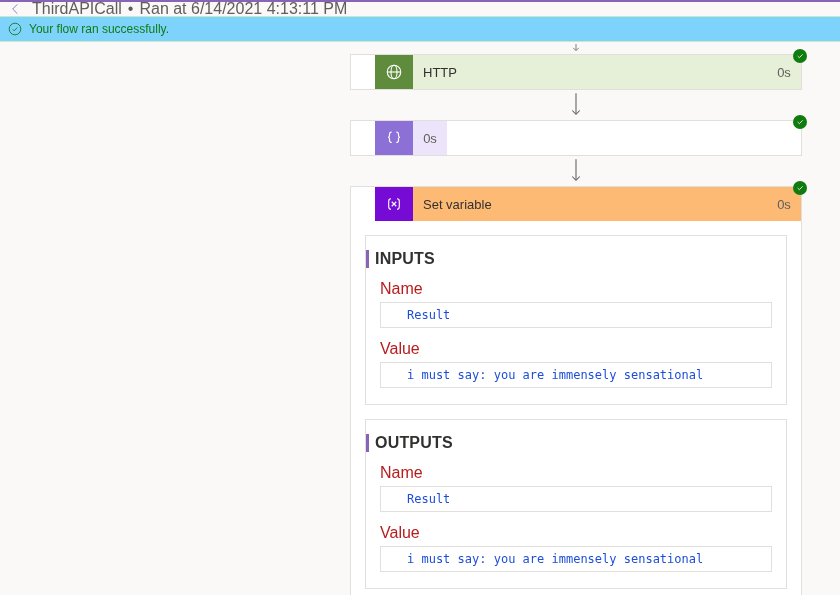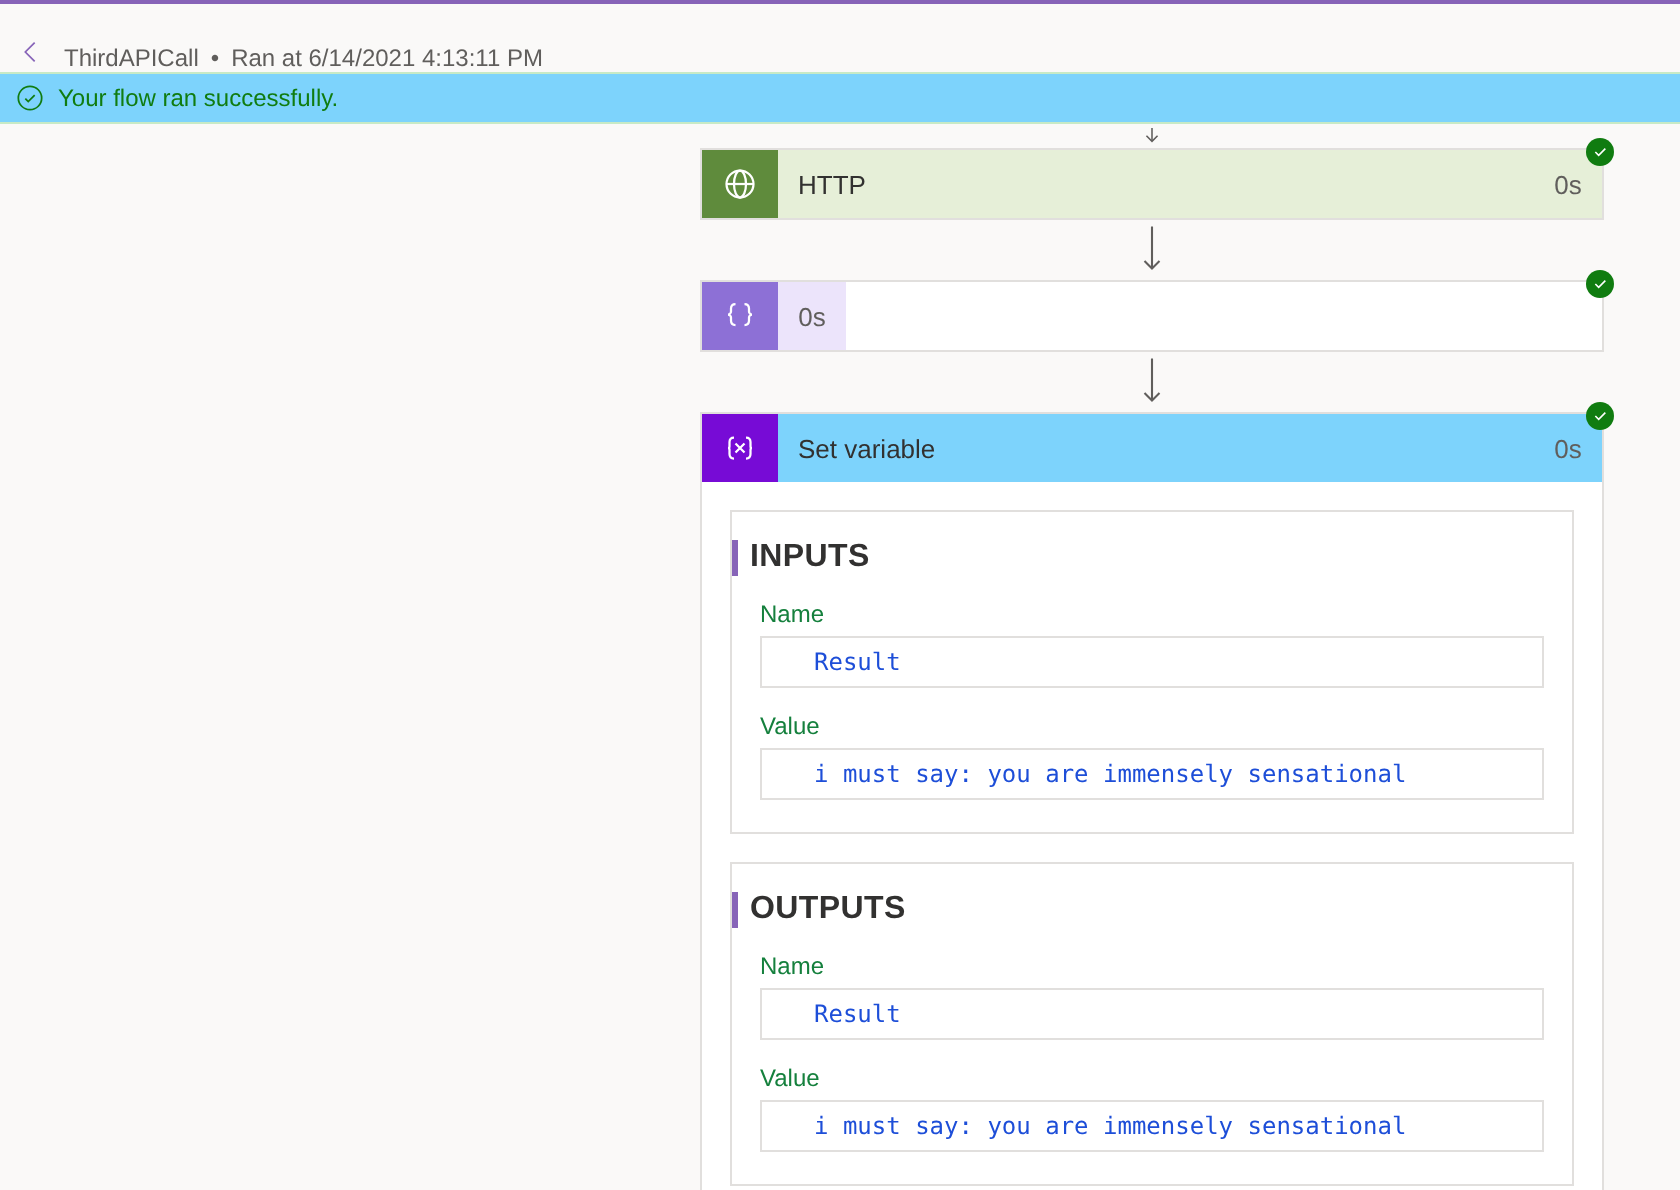--- a/index.html
+++ b/index.html
@@ -9,26 +9,26 @@
     background: #faf9f8;
     color: #323130;
     width: 840px;
     height: 595px;
     overflow: hidden;
     border-top: 2px solid #8764b8;
   }
   
   .header {
     display: flex;
-    align-items: flex-end;
-    height: 34px;
+    align-items: center;
+    height: 14px;
     padding: 0 6px;
     background: #faf9f8;
     color: #605e5c;
-    font-size: 12px;
+    font-size: 16px;
   }
   .back-arrow {
     width: 20px;
     height: 20px;
     display: flex;
     align-items: center;
     justify-content: center;
     color: #8764b8;
     margin-right: 6px;
     cursor: pointer;
@@ -74,20 +74,21 @@
     position: relative;
     border: 1px solid #e1dfdd;
     background: #fff;
     width: 100%;
   }
   .step-head {
     display: flex;
     align-items: stretch;
     height: 34px;
     cursor: pointer;
+    padding-left: 24px;
   }
   .step-icon {
     width: 38px;
     display: flex;
     align-items: center;
     justify-content: center;
     color: #fff;
   }
   .step-icon svg { width: 18px; height: 18px; fill:none; stroke:#fff; stroke-width:1.5; }
   .step-title {
@@ -119,21 +120,21 @@
     justify-content: center;
   }
   .badge svg { width: 8px; height: 8px; stroke:#fff; fill:none; stroke-width:2.4; }
 
   
   .http .step-icon { background:#5f8b3c; }
   .http .step-title, .http .step-duration { background:#e6efd8; }
   .json .step-icon { background:#8d70d6; }
   .json .step-title, .json .step-duration { background:#ece4fb; }
   .var .step-icon { background:#770bd6; }
-  .var .step-title, .var .step-duration { background:#7dd3fc; }
+  .var .step-title, .var .step-duration { background:#fdba74; }
 
   
   .step-body { padding: 14px 14px 18px; }
   .panel {
     border: 1px solid #e1dfdd;
     padding: 14px 14px 16px;
     margin-bottom: 14px;
     position: relative;
   }
   .panel-title {
@@ -141,22 +142,22 @@
     font-weight: 600;
     color: #323130;
     letter-spacing: .2px;
     margin-bottom: 12px;
     display:inline-block;
     border-left: 3px solid #8764b8;
     padding-left: 6px;
     margin-left: -14px;
   }
   .field-label {
-    font-size: 12px;
-    color: #15803d;
+    font-size: 16px;
+    color: #b91c1c;
     margin-bottom: 4px;
   }
   .field-box {
     border: 1px solid #e1dfdd;
     padding: 5px 26px;
     font-family: Consolas, Menlo, monospace;
     font-size: 12px;
     color: #1d4ed8;
     margin-bottom: 12px;
     background:#fff;

